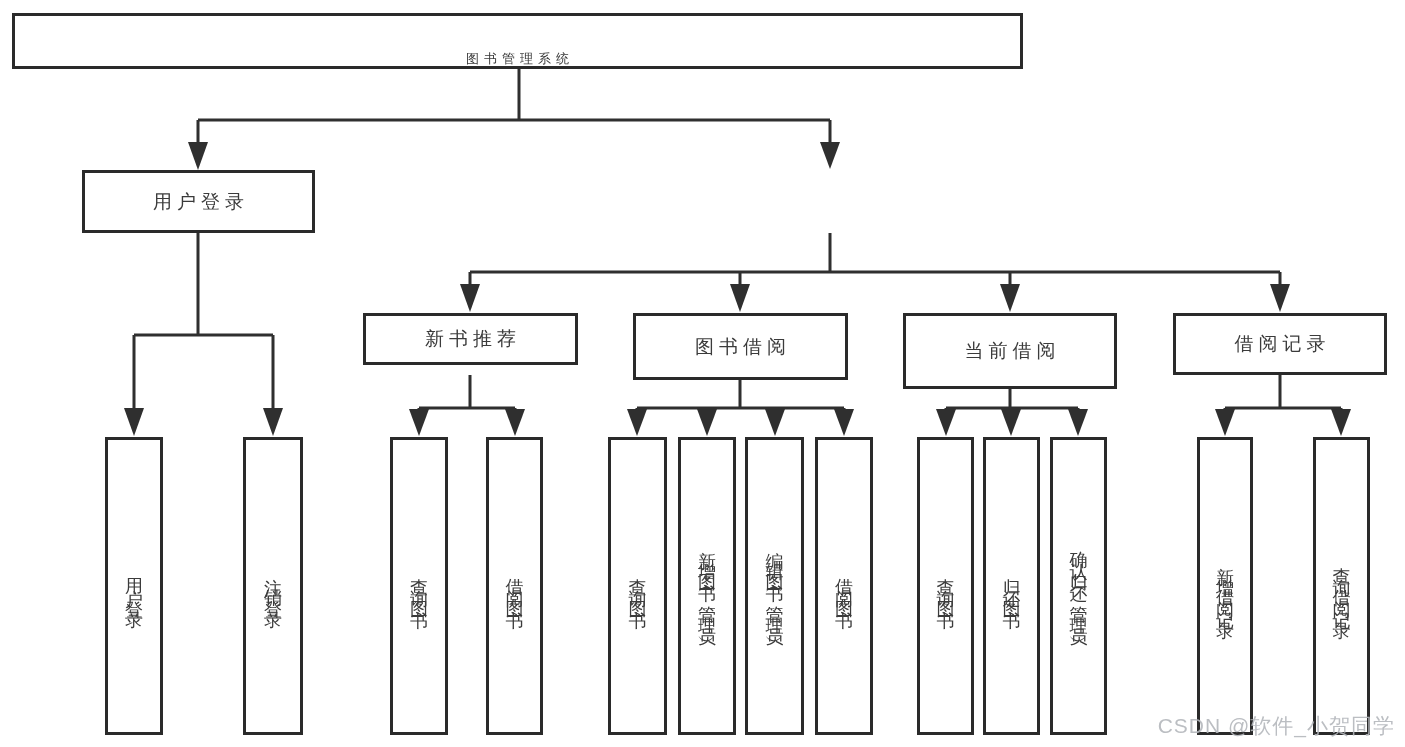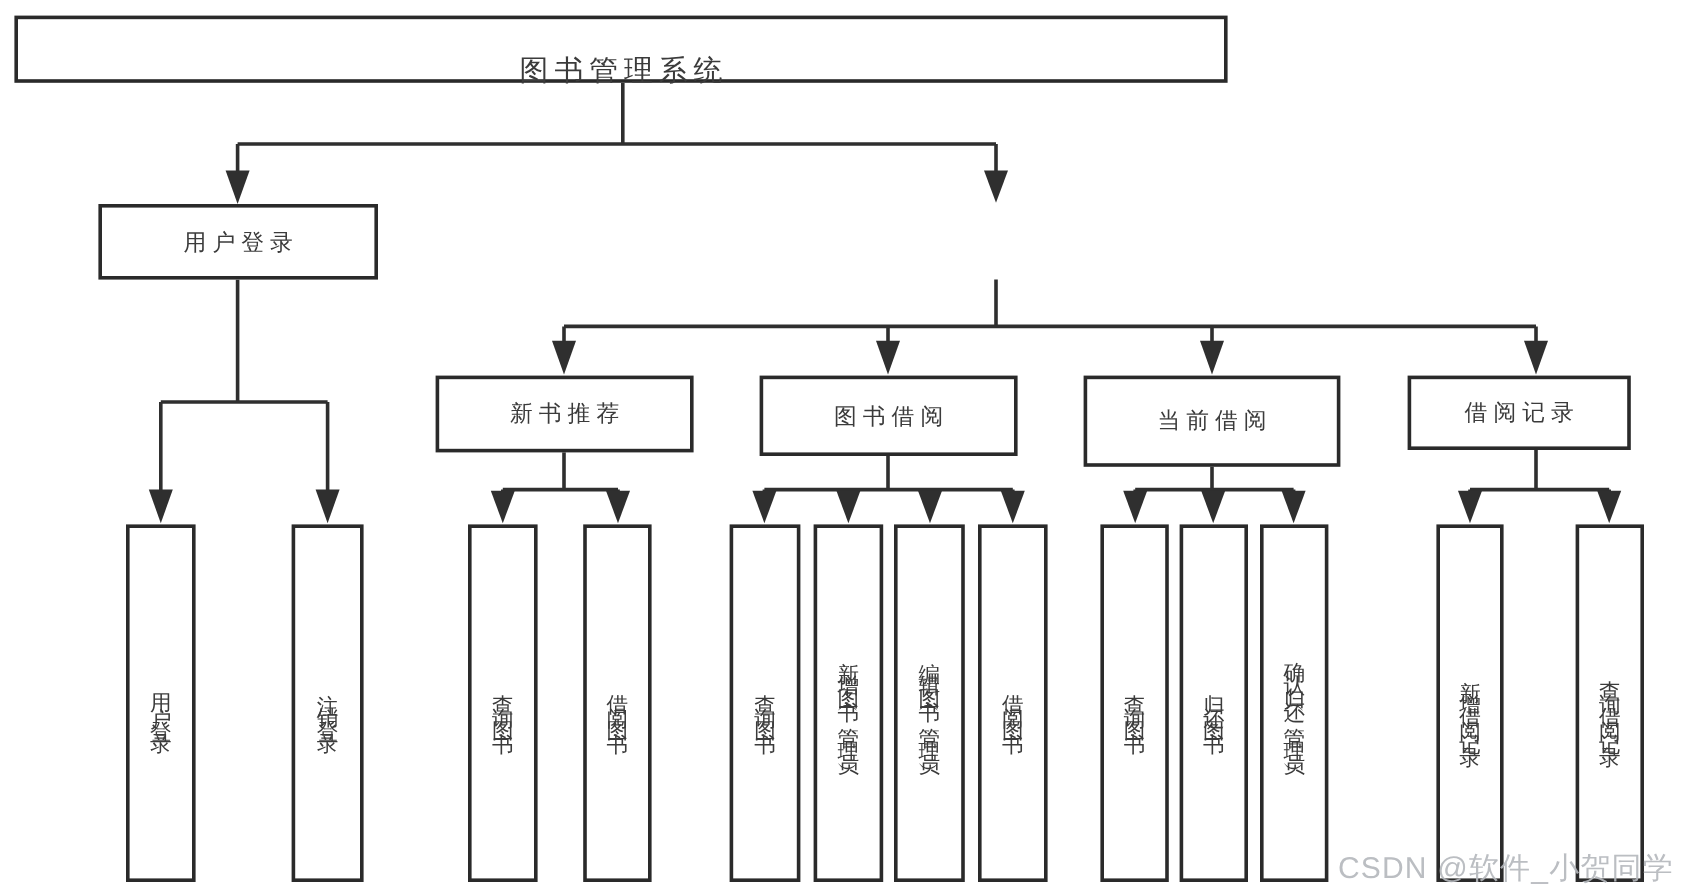--- a/index.html
+++ b/index.html
@@ -35,34 +35,34 @@
     align-items:center;
     justify-content:center;
     color:var(--text);
   }
   .h-label{
     font-size:19px;
     letter-spacing:5px;
     text-indent:5px; 
     white-space:nowrap;
   }
-  .root .h-label{font-size:24px;margin-top:36px;}
+  .root .h-label{font-size:13px;margin-top:36px;}
   .leaf .v-label{
     writing-mode:vertical-rl;
     text-orientation:mixed;
     font-size:18px;
     letter-spacing:11px;
     line-height:1.0;
     white-space:nowrap;
   }
   .watermark{
     position:absolute;
     right:10px;
     bottom:7px;
-    font-size:25px;
+    font-size:21px;
     color:var(--watermark);
     letter-spacing:1px;
     white-space:nowrap;
     z-index:5;
     opacity:.9;
   }
 </style>
 </head>
 <body>
 
@@ -119,30 +119,30 @@
   </svg>
 
   <div class="node root" style="left:12px;top:13px;width:1011px;height:56px;">
     <span class="h-label">图书管理系统</span>
   </div>
 
   <div class="node" style="left:82px;top:170px;width:233px;height:63px;">
     <span class="h-label">用户登录</span>
   </div>
 
-  <div class="node" style="left:363px;top:313px;width:215px;height:64px;">
+  <div class="node" style="left:363px;top:313px;width:215px;height:52px;">
     <span class="h-label">新书推荐</span>
   </div>
   <div class="node" style="left:633px;top:313px;width:215px;height:67px;">
     <span class="h-label">图书借阅</span>
   </div>
   <div class="node" style="left:903px;top:313px;width:214px;height:76px;">
     <span class="h-label">当前借阅</span>
   </div>
-  <div class="node" style="left:1173px;top:313px;width:186px;height:62px;">
+  <div class="node" style="left:1173px;top:313px;width:214px;height:62px;">
     <span class="h-label">借阅记录</span>
   </div>
 
   <div class="node leaf" style="left:105px;top:437px;width:58px;height:298px;">
     <span class="v-label">用户登录</span>
   </div>
   <div class="node leaf" style="left:243px;top:437px;width:60px;height:298px;">
     <span class="v-label">注销登录</span>
   </div>
 

